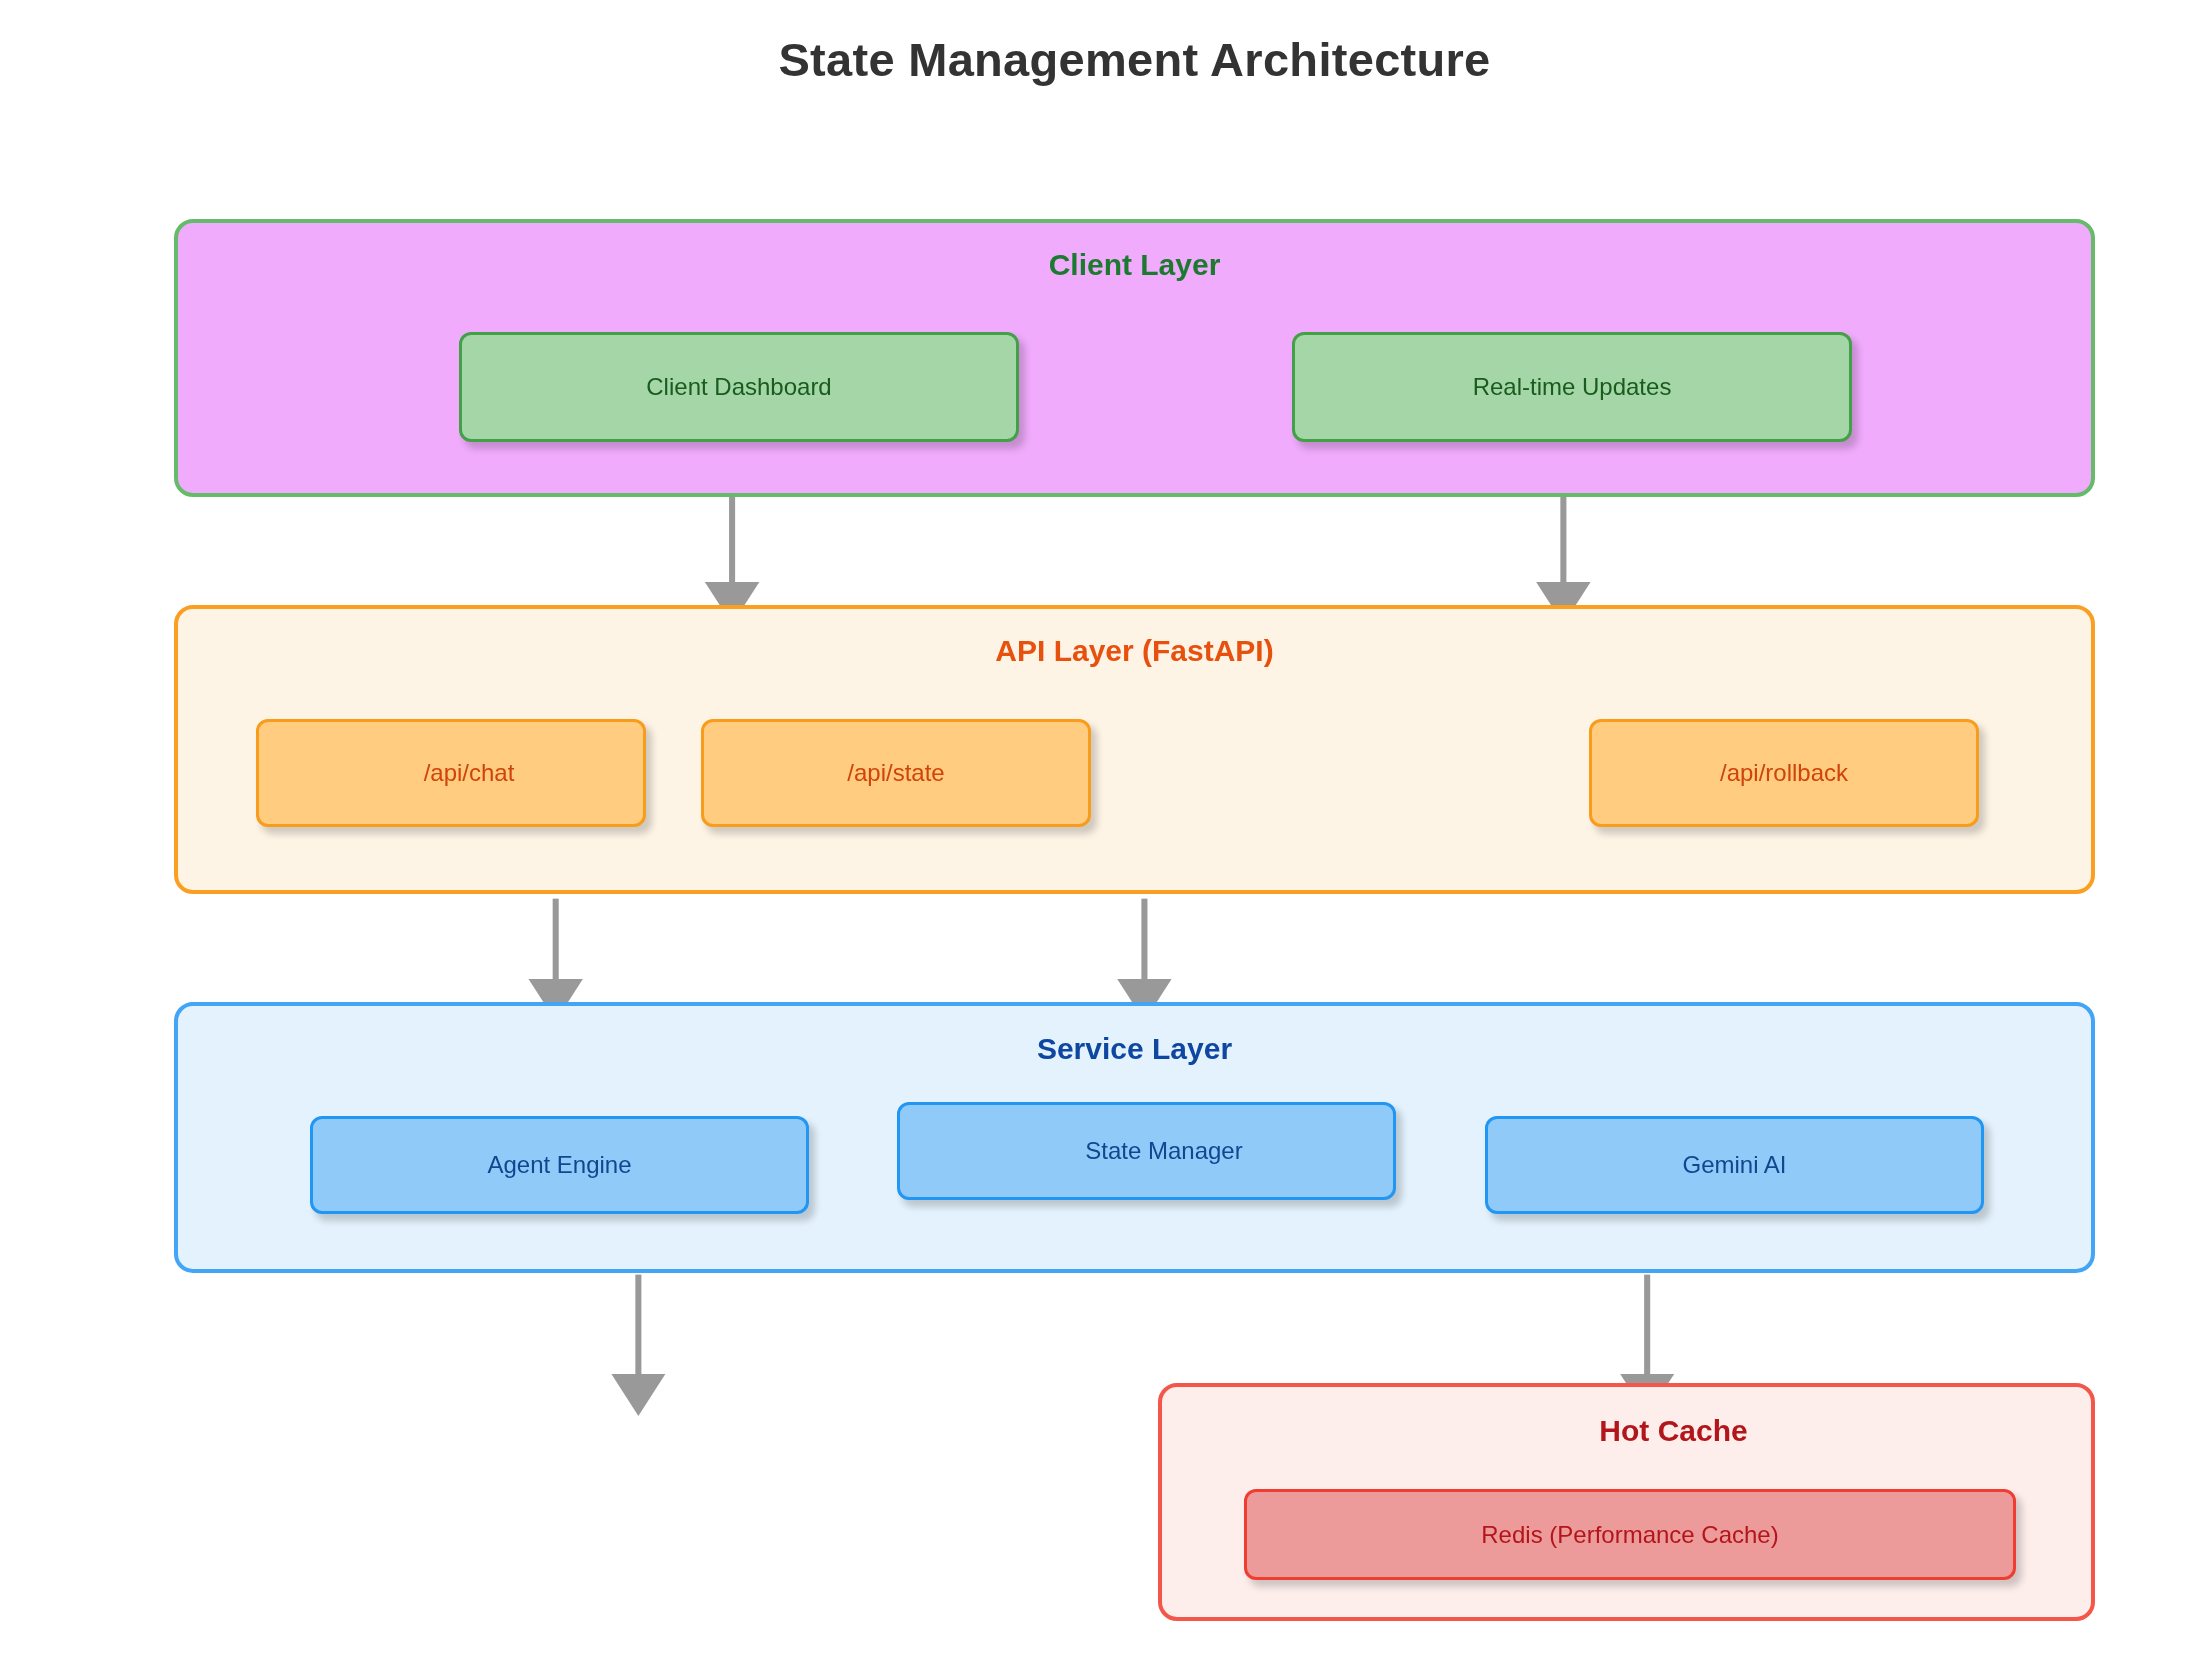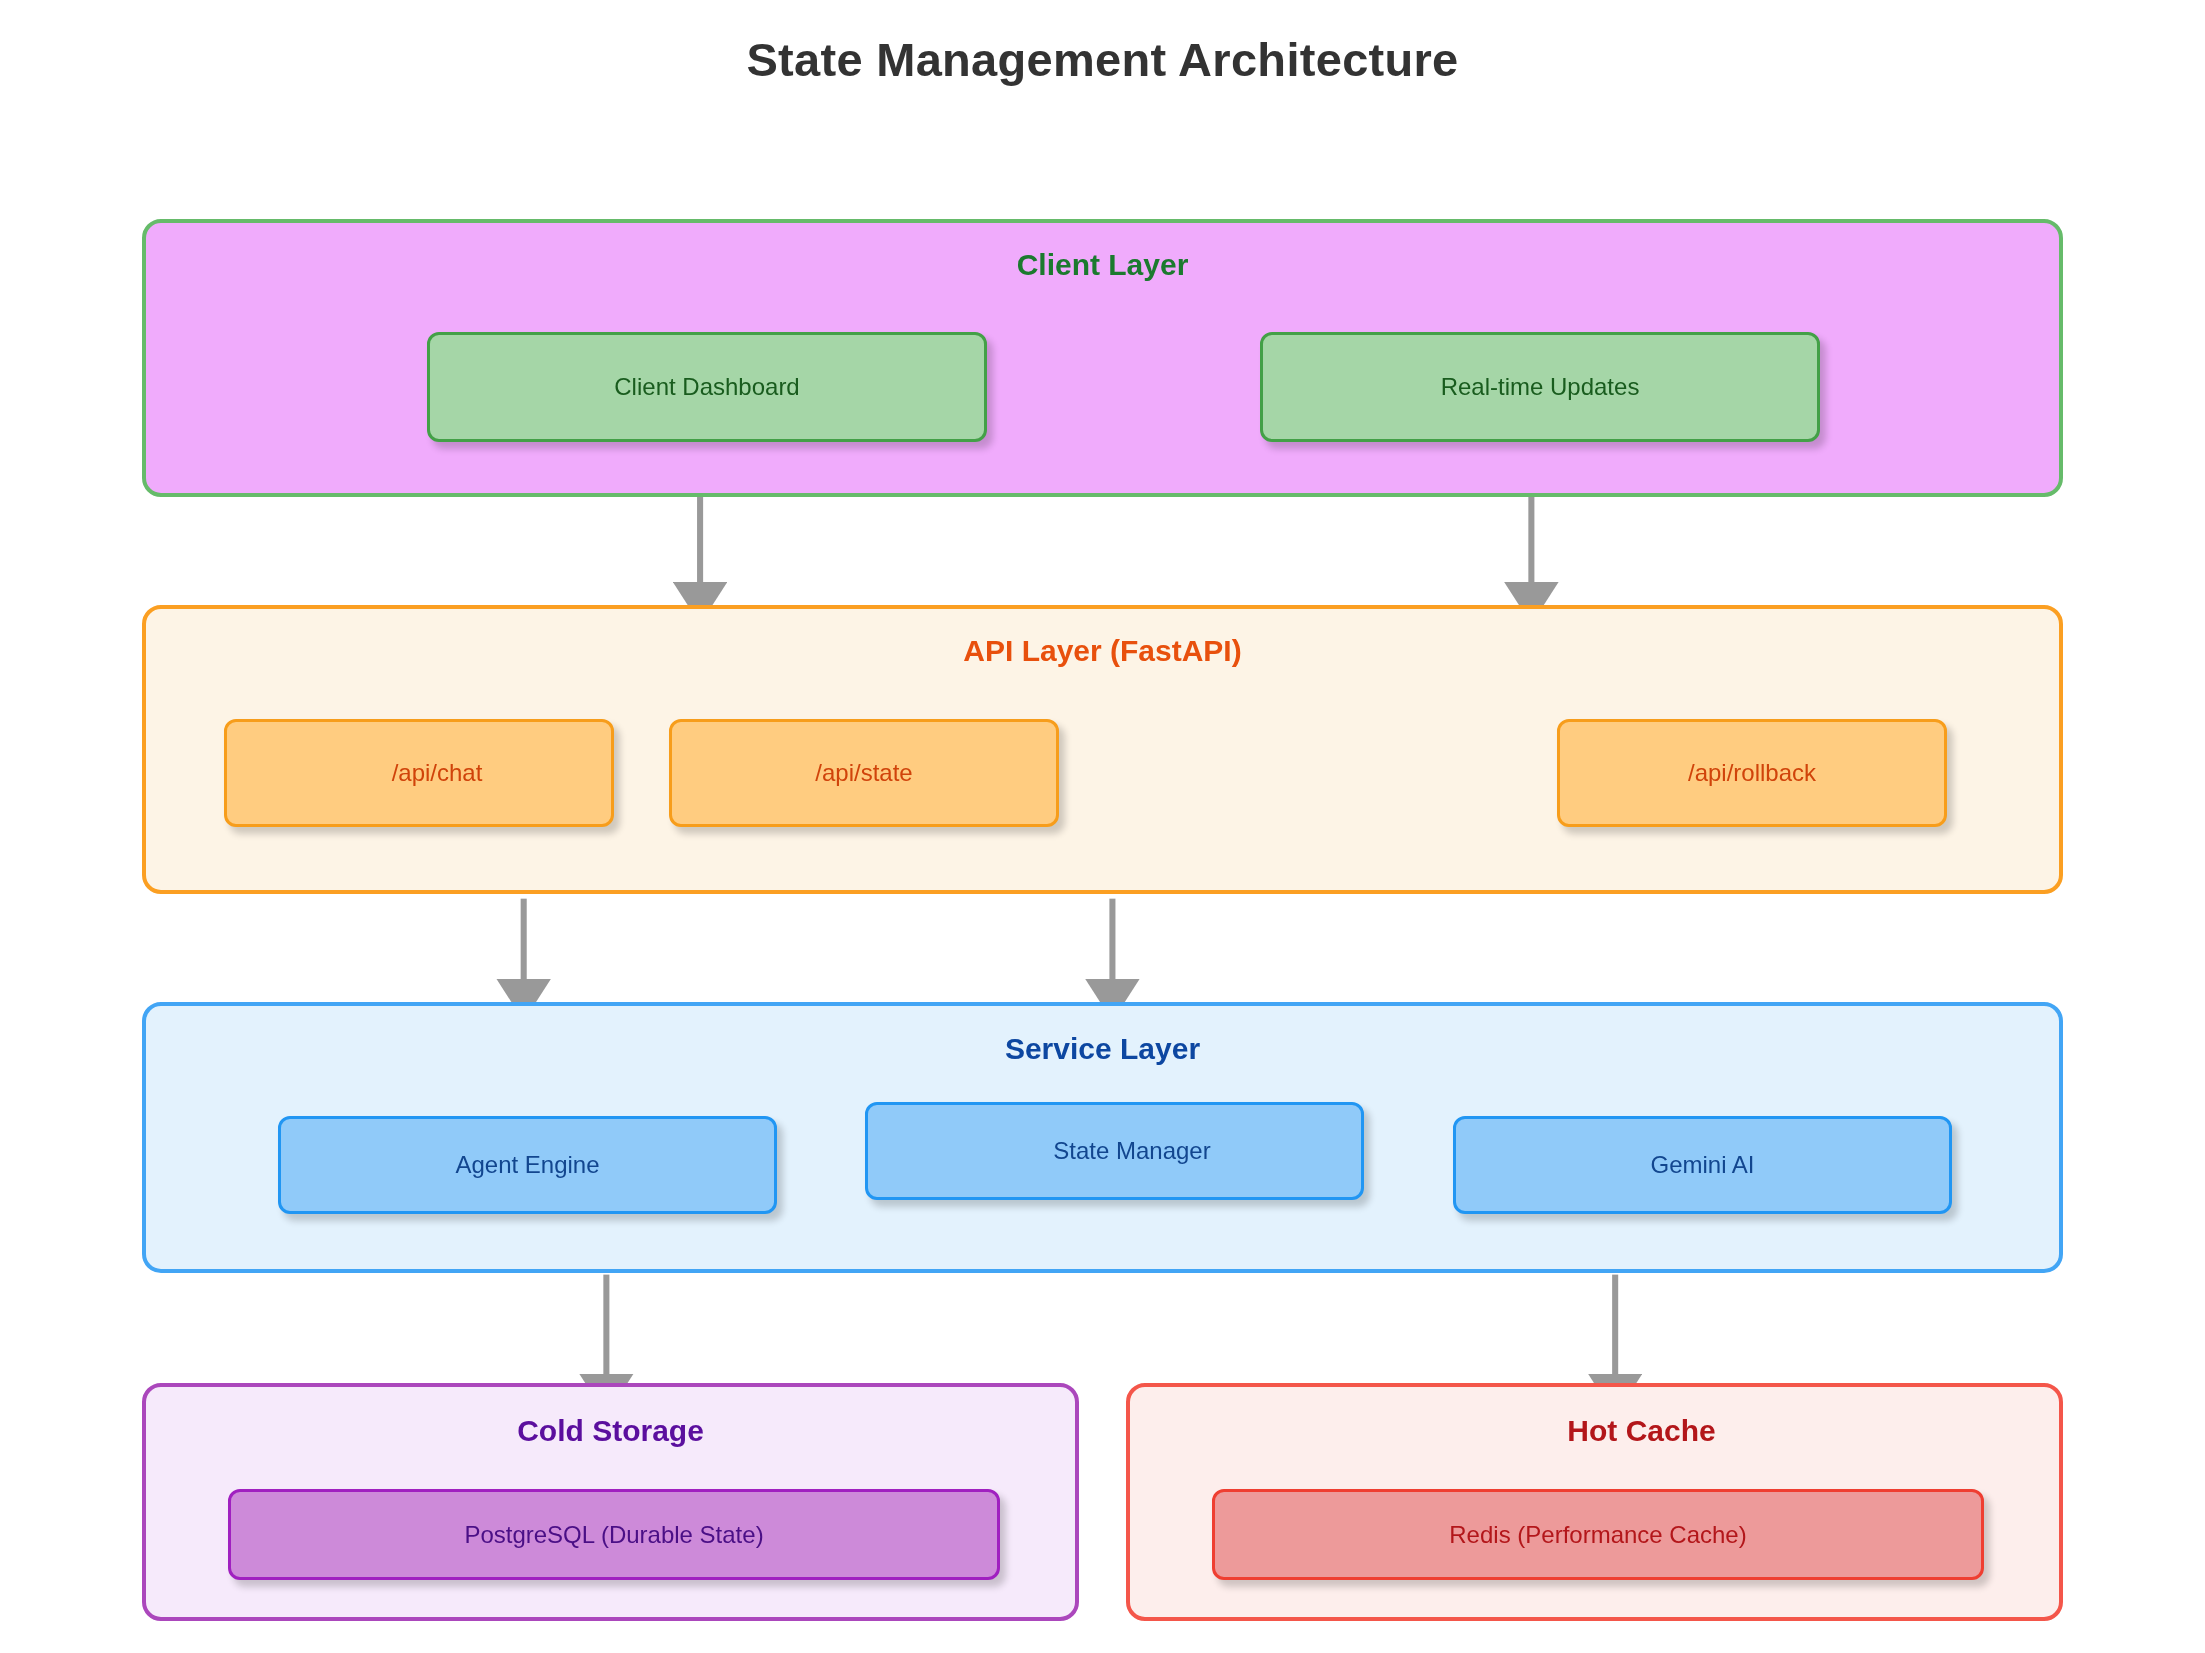--- a/index.html
+++ b/index.html
@@ -12,20 +12,21 @@
     width: 2205px;
     height: 1654px;
     font-family: "Liberation Sans", sans-serif;
     position: relative;
     overflow: hidden;
   }
 
   #diagram {
     position: absolute;
     inset: 0;
+    margin-left: 32px;
   }
 
   
   .page-title {
     position: absolute;
     left: 0;
     top: 32px;
     width: 2205px;
     text-align: center;
     font-size: 47px;
@@ -145,26 +146,20 @@
       <span>Agent Engine</span>
     </div>
     <div class="node node-service" style="left:719px; top:96px; width:499px; height:98px;padding-left:35px;">
       <span>State Manager</span>
     </div>
     <div class="node node-service" style="left:1307px; top:110px; width:499px; height:98px;">
       <span>Gemini AI</span>
     </div>
   </div>
 
-  <div class="layer layer-cold" style="left:142px; top:1383px; width:937px; height:238px;">
-    <div class="layer-title title-cold" style="top:29px;">Cold Storage</div>
-    <div class="node node-cold" style="left:82px; top:102px; width:772px; height:91px;">
-      <span>PostgreSQL (Durable State)</span>
-    </div>
-  </div>
 
   <div class="layer layer-hot" style="left:1126px; top:1383px; width:937px; height:238px;">
     <div class="layer-title title-hot" style="top:29px;">Hot Cache</div>
     <div class="node node-hot" style="left:82px; top:102px; width:772px; height:91px;">
       <span>Redis (Performance Cache)</span>
     </div>
   </div>
 
 </div>
 

